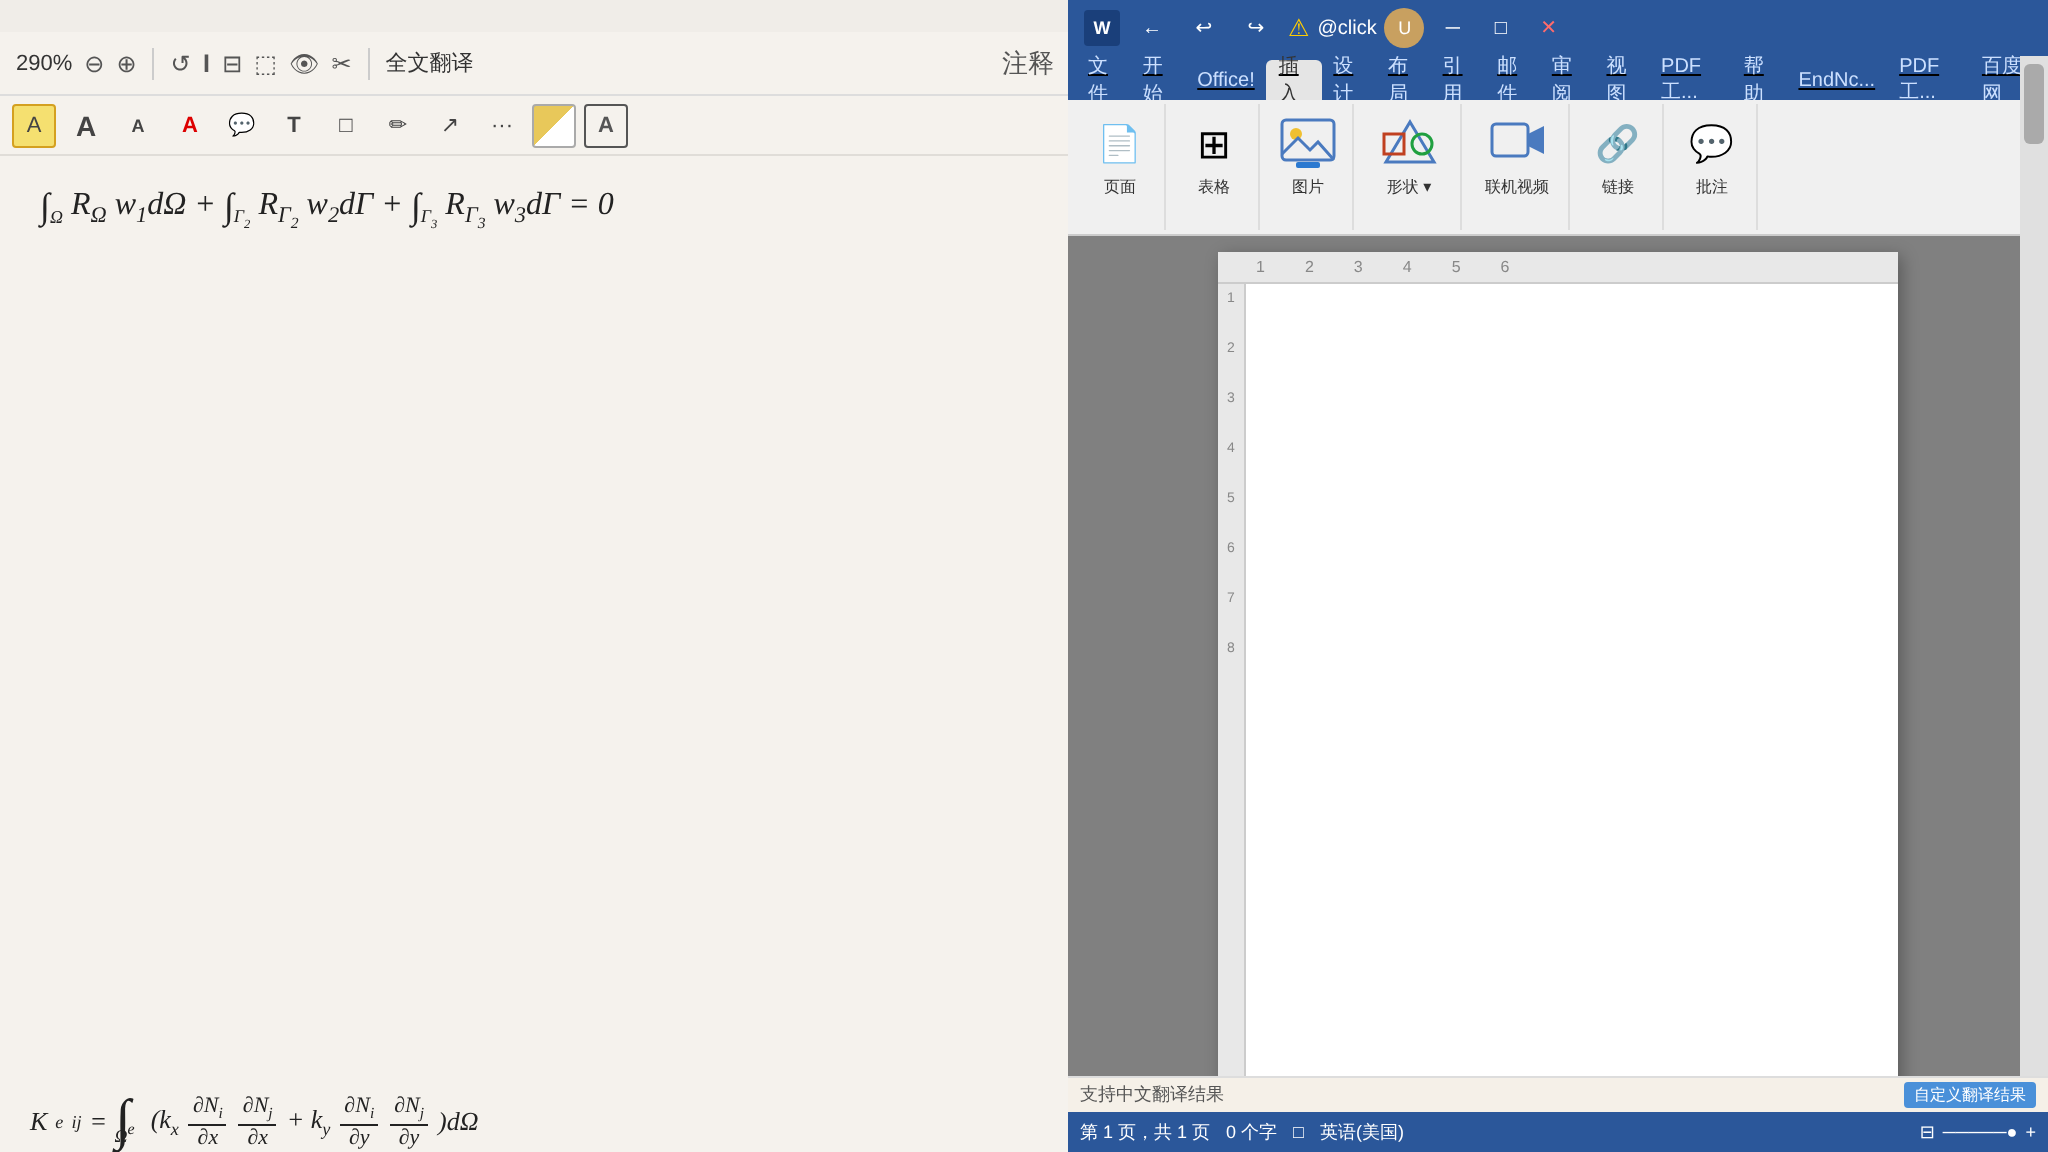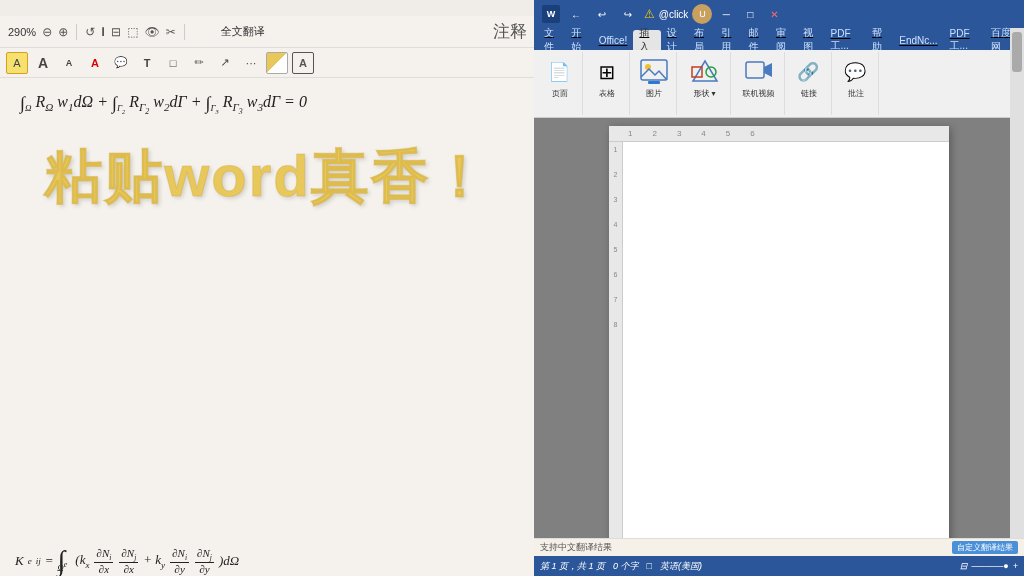--- a/index.html
+++ b/index.html
@@ -303,21 +303,20 @@
     }
 
     
     .word-statusbar {
       background: #2b579a;
       height: 20px;
       display: flex;
       align-items: center;
       padding: 0 6px;
       gap: 8px;
-      font-style: italic;
     }
 
     .status-text {
       font-size: 9px;
       color: white;
     }
 
     .status-right {
       margin-left: auto;
       display: flex;
@@ -393,22 +392,22 @@
     <span class="toolbar-icon">⊖</span>
     <span class="toolbar-icon">⊕</span>
     <span class="toolbar-sep"></span>
     <span class="toolbar-icon">↺</span>
     <span class="toolbar-icon">𝐈</span>
     <span class="toolbar-icon">⊟</span>
     <span class="toolbar-icon">⬚</span>
     <span class="toolbar-icon">👁</span>
     <span class="toolbar-icon">✂</span>
     <span class="toolbar-sep"></span>
-    <span class="toolbar-icon" style="font-size:11px;color:#333;cursor:pointer;margin-left:28px;">全文翻译</span>
-    <span style="margin-left:auto; font-size:17px; color:#555; cursor:pointer;">注释</span>
+    <span class="toolbar-icon" style="font-size:11px;color:#333;cursor:pointer;">全文翻译</span>
+    <span style="margin-left:auto; font-size:13px; color:#555; cursor:pointer;">注释</span>
   </div>
 
   <div class="icon-toolbar">
     <div class="icon-btn active" title="Highlight" style="background:#f5e070;border-color:#d4a020;">A</div>
     <div class="icon-btn" style="font-size:14px;font-weight:bold;">A</div>
     <div class="icon-btn" style="font-size:9px;font-weight:bold;">A</div>
     <div class="icon-btn" style="color:#d00;font-weight:bold;">A</div>
     <div class="icon-btn">💬</div>
     <div class="icon-btn" style="font-weight:bold;">T</div>
     <div class="icon-btn">□</div>
@@ -424,21 +423,20 @@
     <div class="formula-top">
       <span style="font-size:18px; vertical-align:middle;">∫</span><sub style="font-size:9px;">Ω</sub>
       <span> R<sub>Ω</sub> w<sub>1</sub>dΩ + </span>
       <span style="font-size:18px; vertical-align:middle;">∫</span><sub style="font-size:9px;">Γ<sub>2</sub></sub>
       <span> R<sub>Γ<sub>2</sub></sub> w<sub>2</sub>dΓ + </span>
       <span style="font-size:18px; vertical-align:middle;">∫</span><sub style="font-size:9px;">Γ<sub>3</sub></sub>
       <span> R<sub>Γ<sub>3</sub></sub> w<sub>3</sub>dΓ = 0</span>
     </div>
 
     <div class="big-title">
-      <span class="big-title-line2">粘贴word真香！</span>
     </div>
 
     <div class="formula-bottom">
       <div class="formula-bottom-content">
         <span>K</span>
           <sup>e</sup>
           <sub>ij</sub>
         <span> = </span>
         <span style="display:inline-flex; align-items:center;">
           <span style="font-size:28px; vertical-align:middle; font-family:'Times New Roman',serif;">∫</span>

